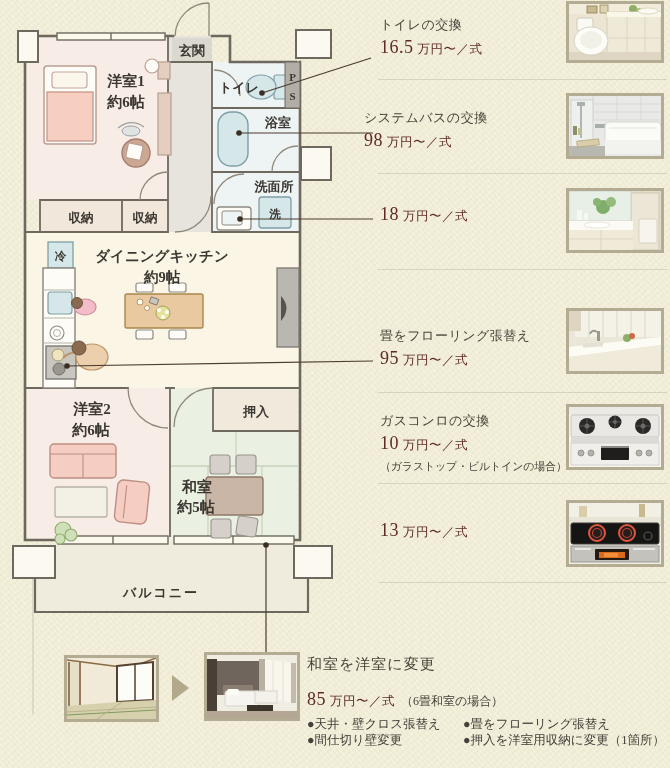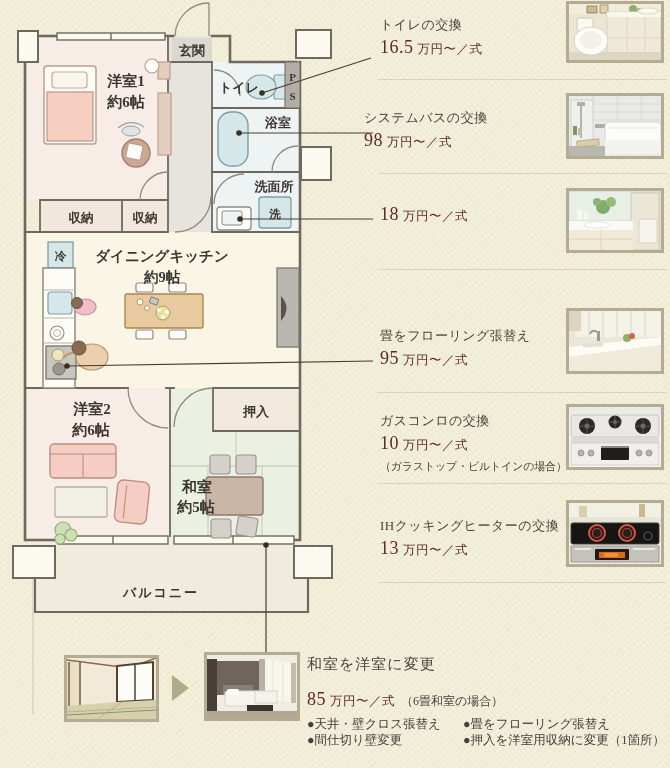--- a/index.html
+++ b/index.html
@@ -370,21 +370,20 @@
         <circle cx="12" cy="46" r="3"></circle>
           <circle cx="22" cy="46" r="3"></circle>
           <circle cx="70" cy="46" r="3"></circle>
           <circle cx="80" cy="46" r="3"></circle>
       </g>
     </svg>
   </div>
   <div class="divider" style="top:483px;"></div>
 
   <div class="item" style="left:380px;top:517px;">
-    <div class="item-title">IHクッキングヒーターの交換</div>
     <div class="price-row">
         <span class="price-num">13</span>
         <span class="price-unit">万円〜／式</span>
       </div>
   </div>
   <div class="photo" style="left:566px;top:500px;width:98px;height:67px;">
     <svg width="92" height="61" viewBox="0 0 92 61">
       <rect width="92" height="61" fill="#f2efe4"></rect>
       <rect x="10" y="3" width="8" height="11" fill="#d9cdaa"></rect>
         <rect x="70" y="1" width="6" height="13" fill="#c9b98e"></rect>

